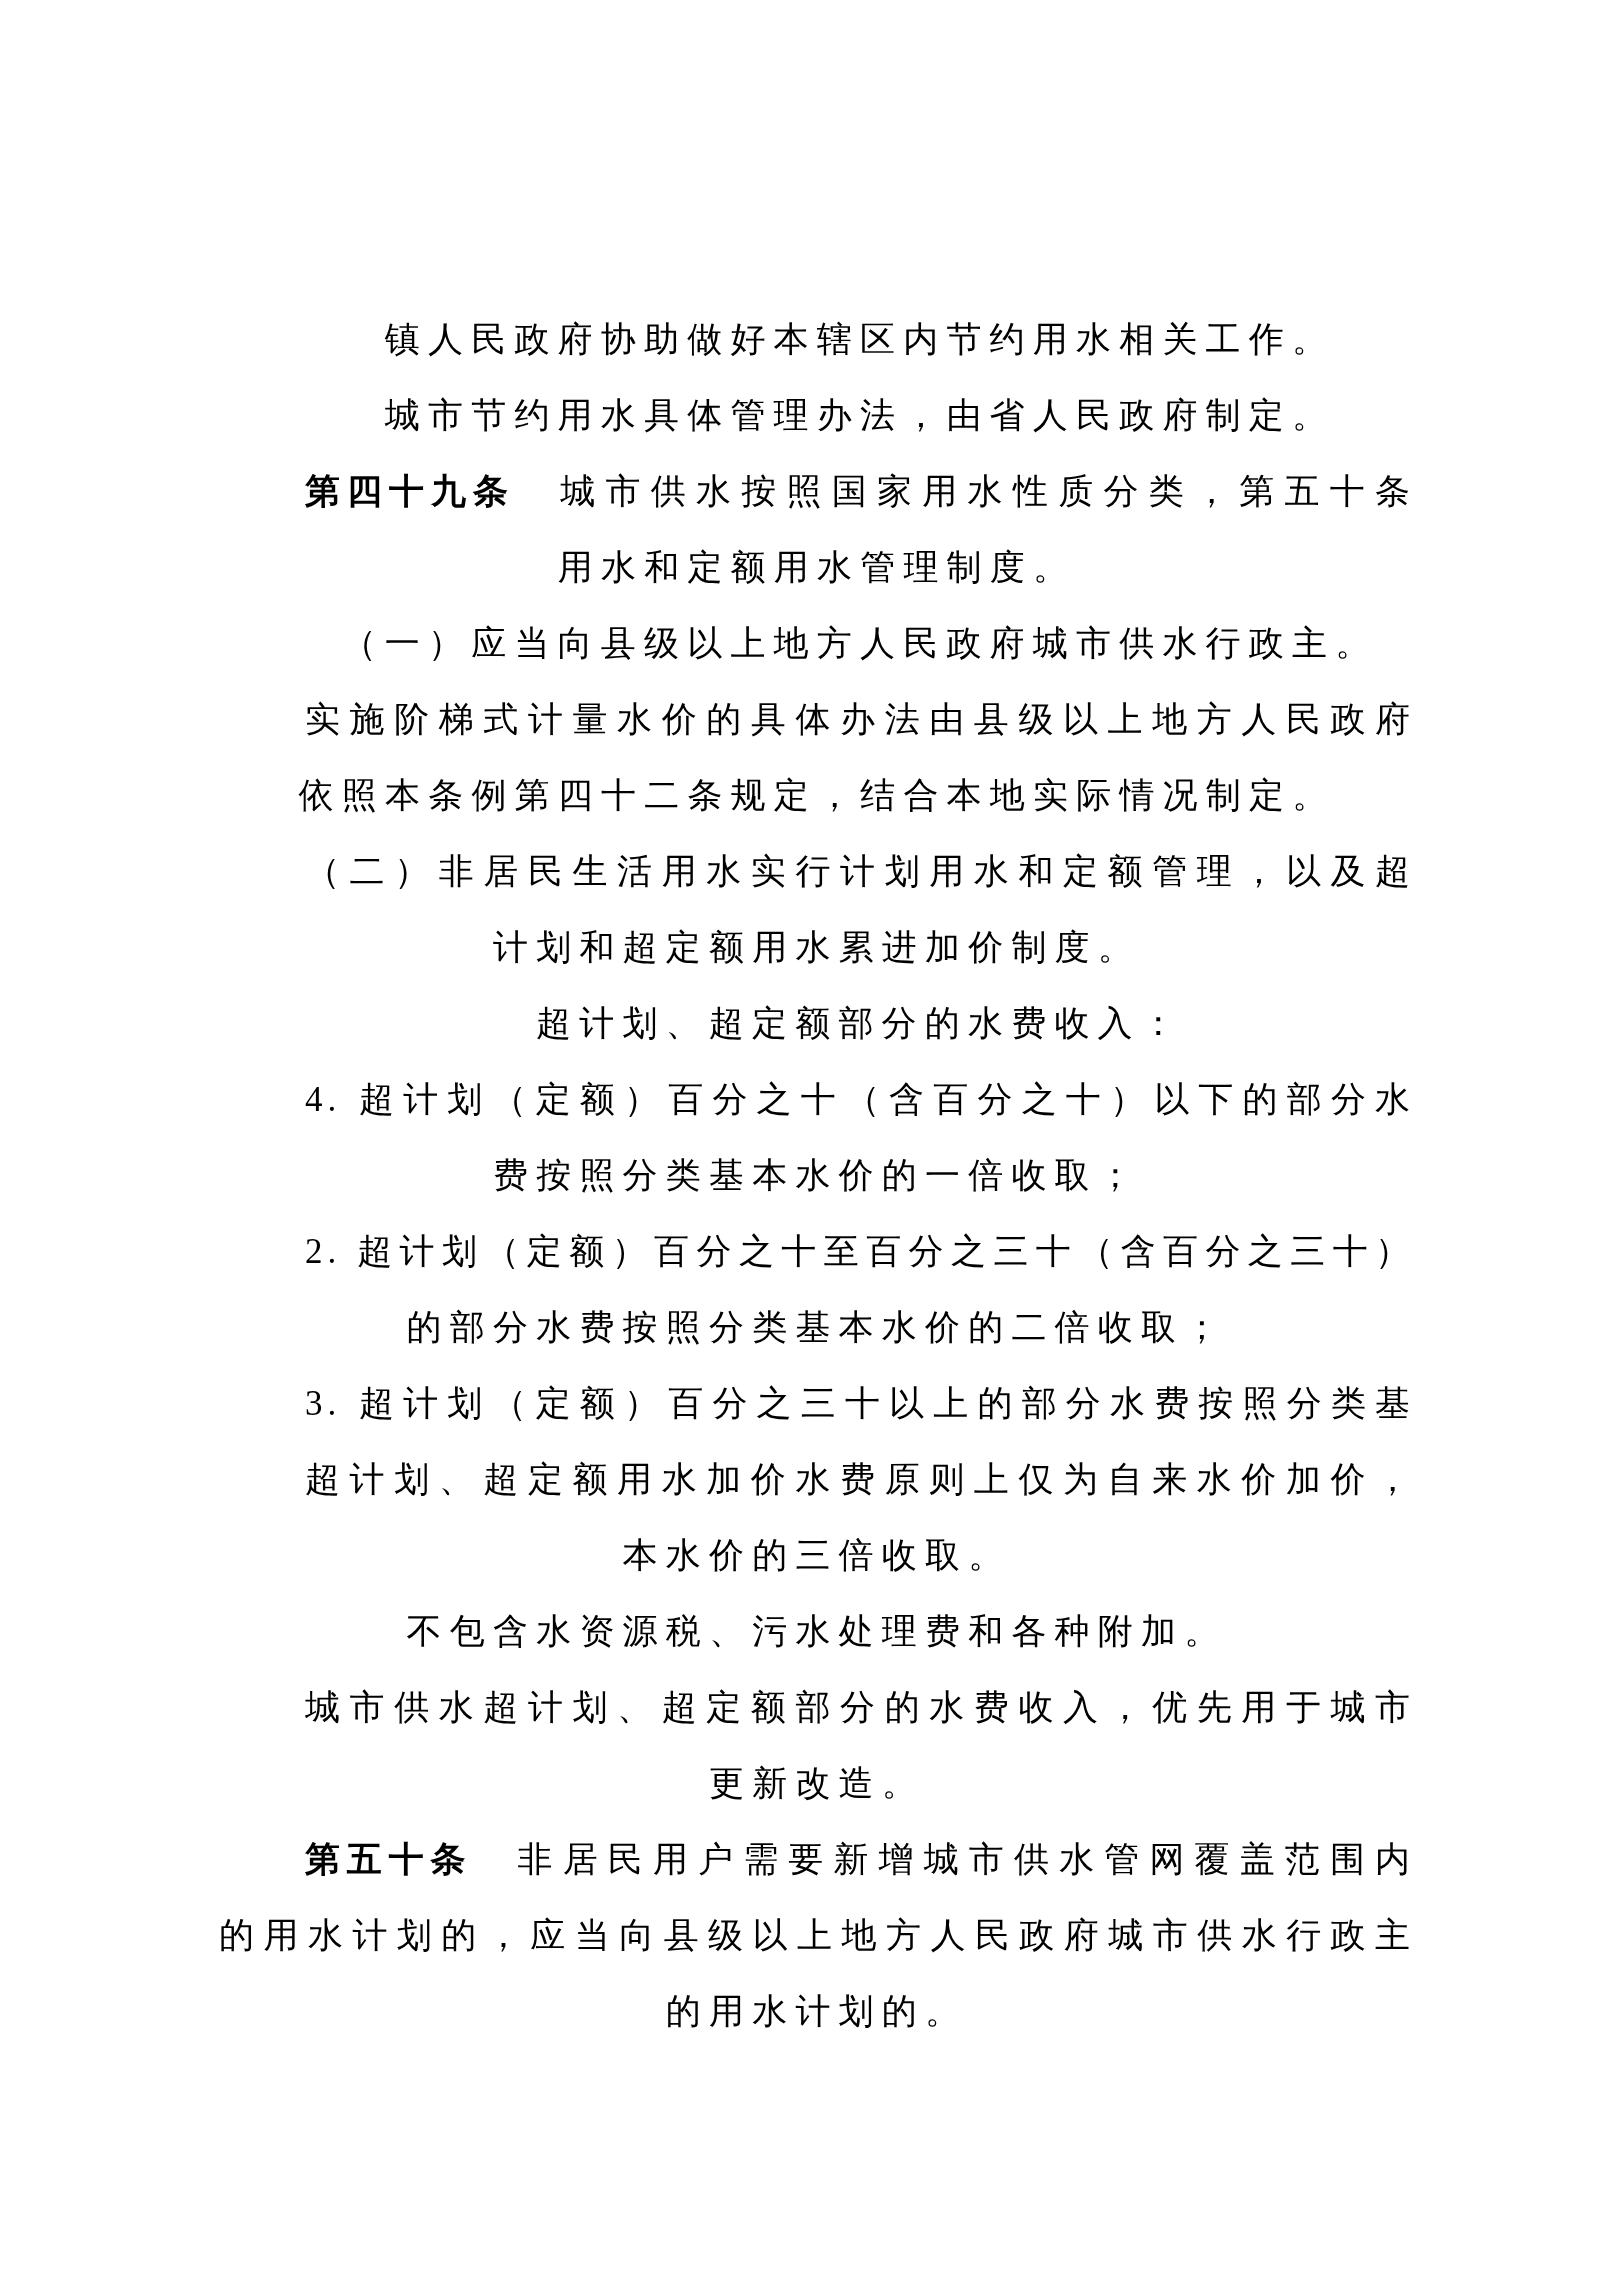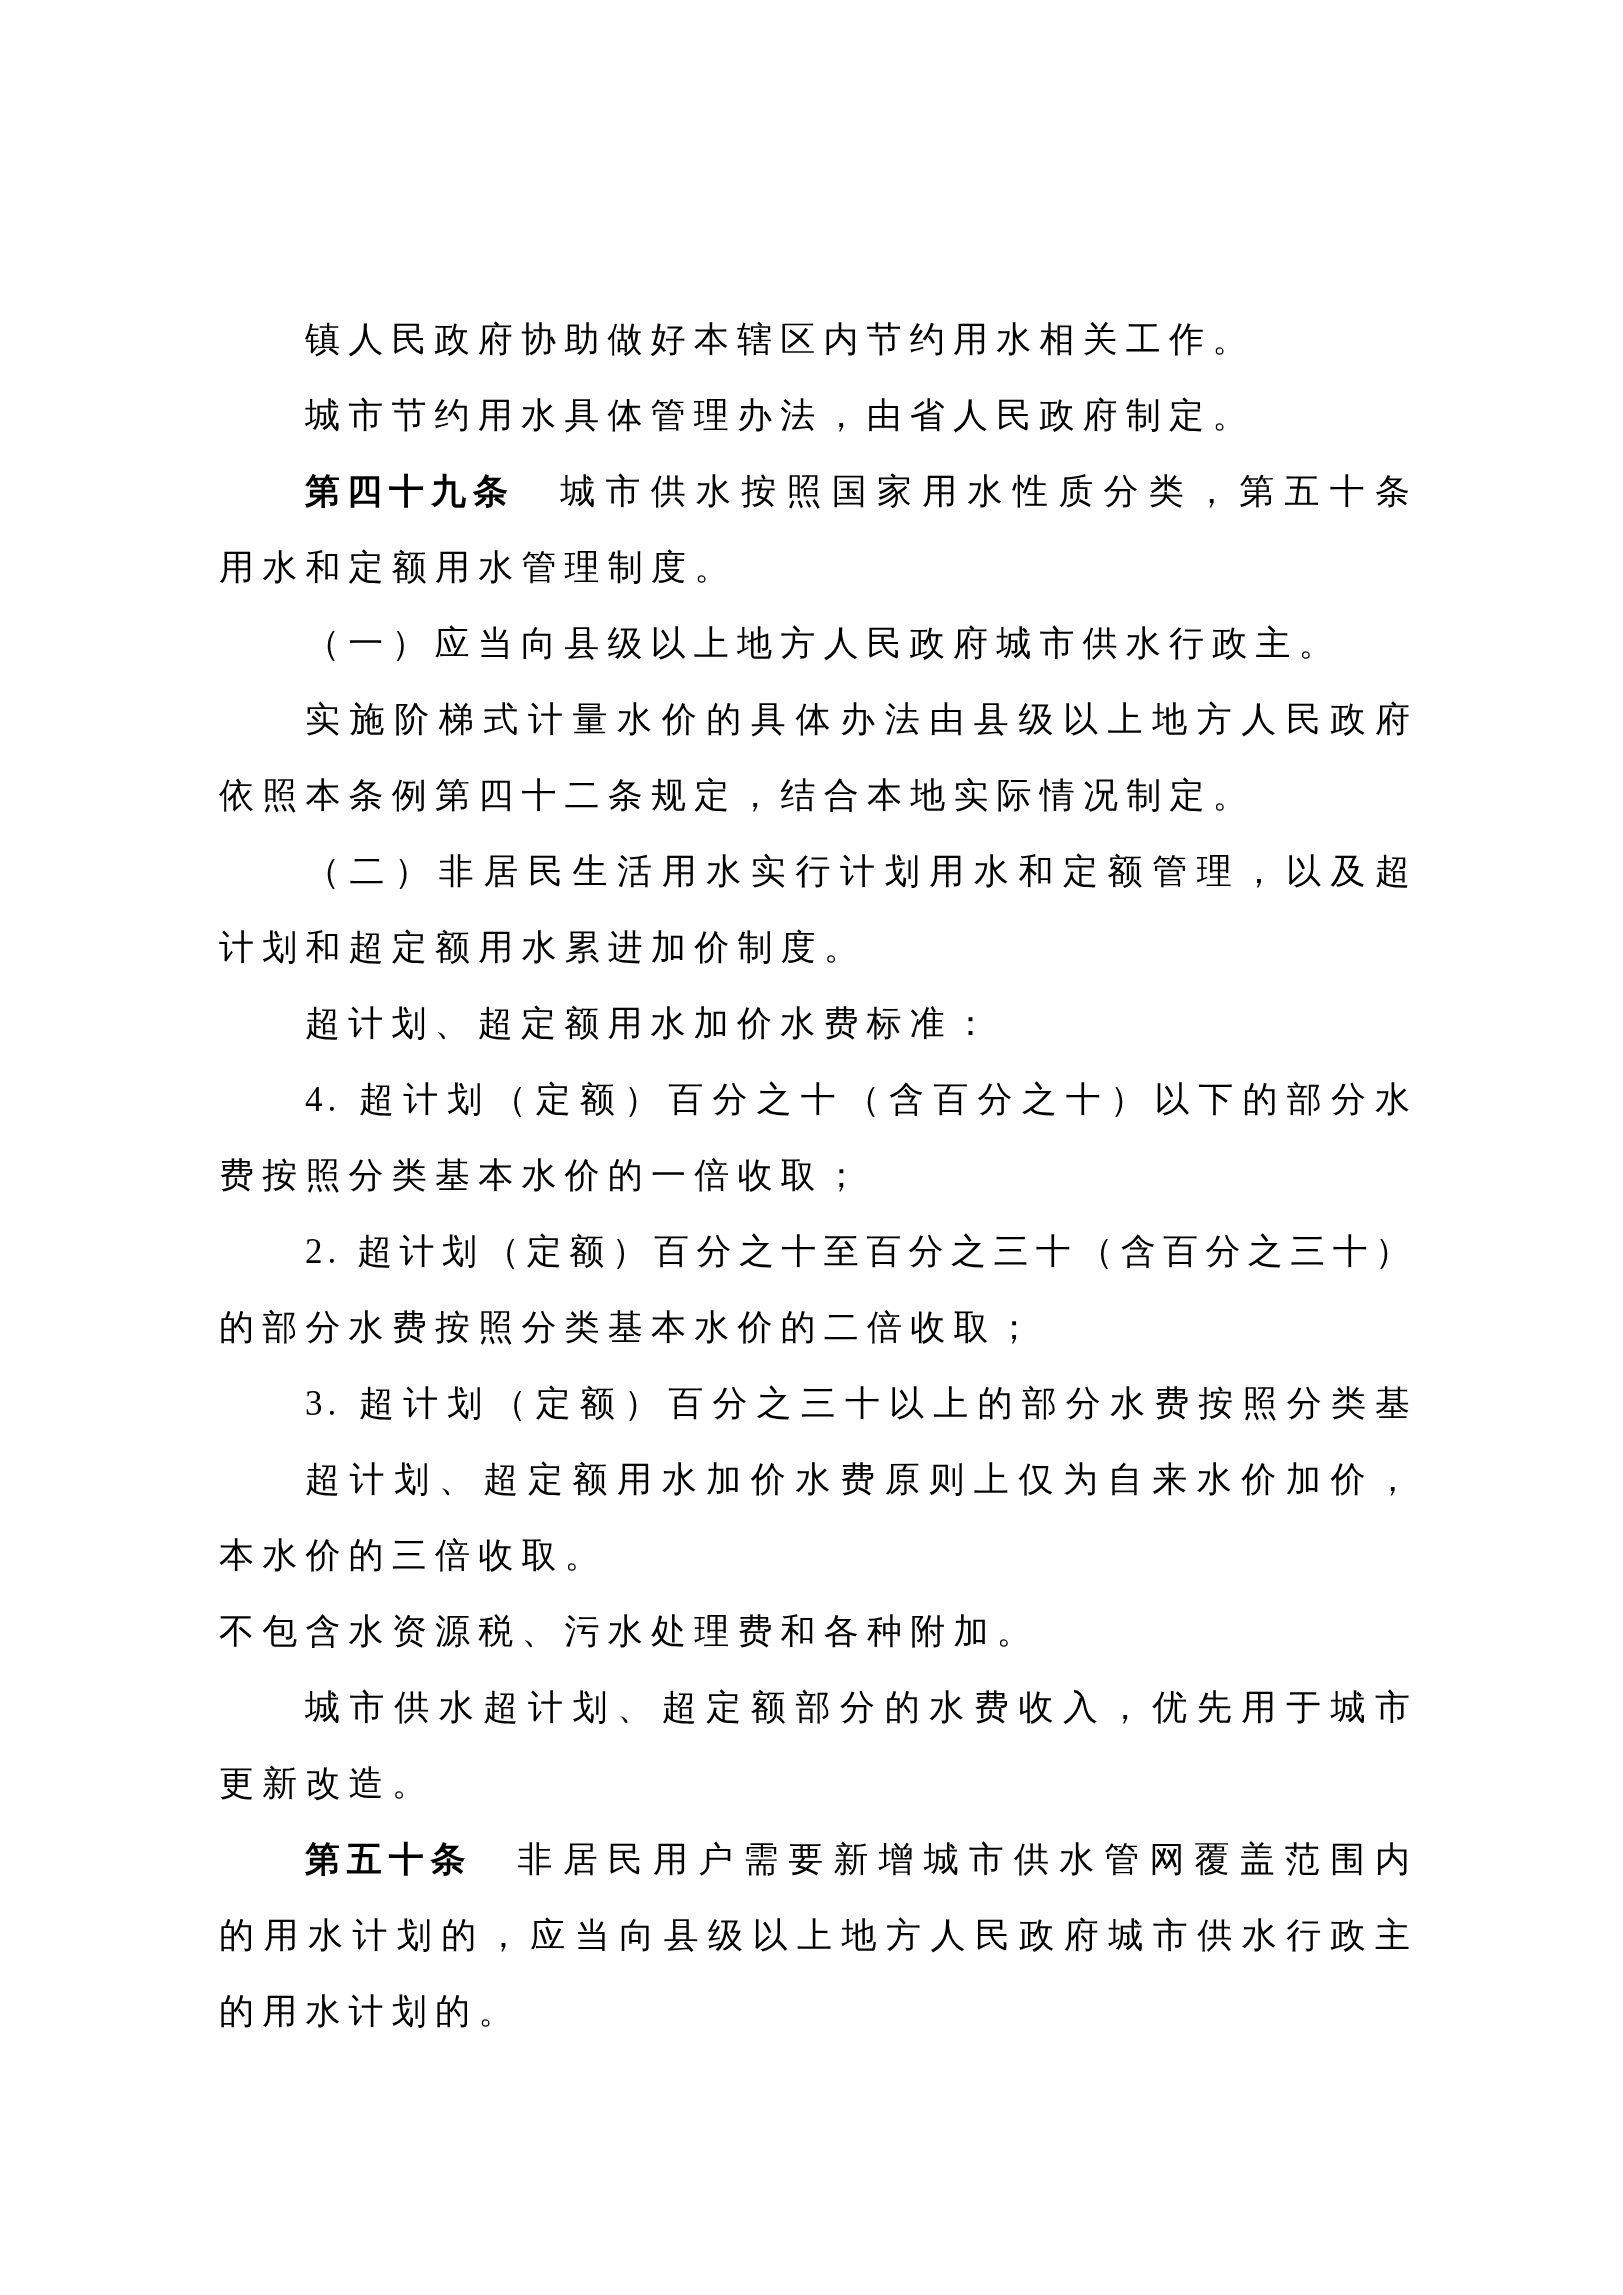--- a/index.html
+++ b/index.html
@@ -25,21 +25,21 @@
     left: 219px;
     top: 302px;
     width: 1196px;
   }
   .line {
     height: 76px;
     line-height: 76px;
     font-size: 35px;
     letter-spacing: 8.2px;
     white-space: nowrap;
-    text-align: left;
+    text-align: center;
   }
   .line.indent {
     padding-left: 86px;
   }
   .line.full {
     white-space: normal;
     letter-spacing: 4.9px;
     text-align: justify;
     text-align-last: justify;
     text-justify: inter-character;
@@ -57,21 +57,21 @@
   <div class="doc-body">
       <div class="line indent"><span class="seg">镇人民政府协助做好本辖区内节约用水相关工作。</span></div>
       <div class="line indent"><span class="seg">城市节约用水具体管理办法，由省人民政府制定。</span></div>
       <div class="line indent full"><span class="head">第四十九条</span><span class="seg">　城市供水按照国家用水性质分类，第五十条</span></div>
       <div class="line"><span class="seg">用水和定额用水管理制度。</span></div>
       <div class="line indent"><span class="seg">（一）应当向县级以上地方人民政府城市供水行政主。</span></div>
       <div class="line indent full"><span class="seg">实施阶梯式计量水价的具体办法由县级以上地方人民政府</span></div>
       <div class="line"><span class="seg">依照本条例第四十二条规定，结合本地实际情况制定。</span></div>
       <div class="line indent full"><span class="seg">（二）非居民生活用水实行计划用水和定额管理，以及超</span></div>
       <div class="line"><span class="seg">计划和超定额用水累进加价制度。</span></div>
-      <div class="line indent"><span class="seg">超计划、超定额用水加价水费标准：</span></div>
+      <div class="line indent"><span class="seg">超计划、超定额部分的水费收入：</span></div>
       <div class="line indent full"><span class="seg">4. 超计划（定额）百分之十（含百分之十）以下的部分水</span></div>
       <div class="line"><span class="seg">费按照分类基本水价的一倍收取；</span></div>
       <div class="line indent full"><span class="seg">2. 超计划（定额）百分之十至百分之三十（含百分之三十）</span></div>
       <div class="line"><span class="seg">的部分水费按照分类基本水价的二倍收取；</span></div>
       <div class="line indent full"><span class="seg">3. 超计划（定额）百分之三十以上的部分水费按照分类基</span></div>
       <div class="line indent full"><span class="seg">超计划、超定额用水加价水费原则上仅为自来水价加价，</span></div>
       <div class="line"><span class="seg">本水价的三倍收取。</span></div>
       <div class="line"><span class="seg">不包含水资源税、污水处理费和各种附加。</span></div>
       <div class="line indent full"><span class="seg">城市供水超计划、超定额部分的水费收入，优先用于城市</span></div>
       <div class="line"><span class="seg">更新改造。</span></div>

